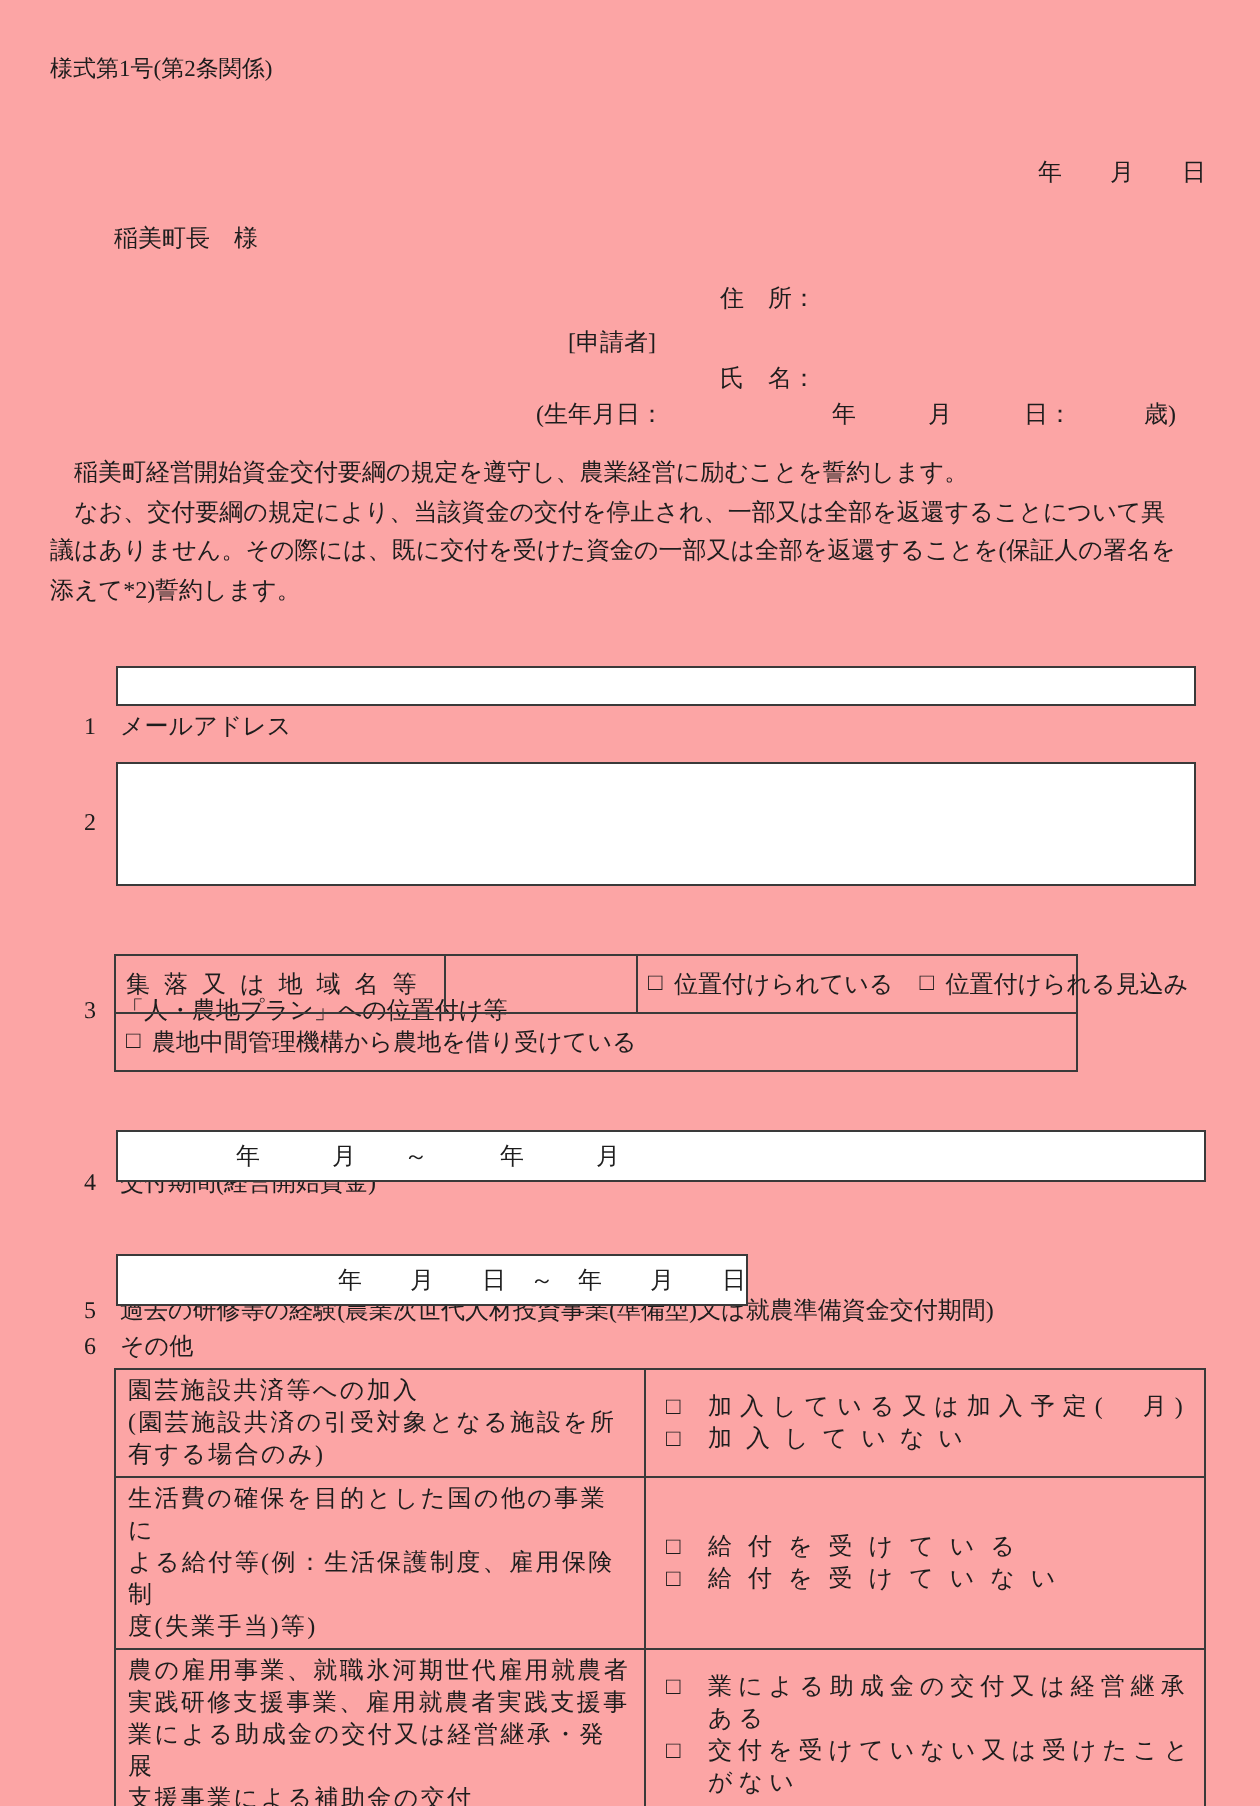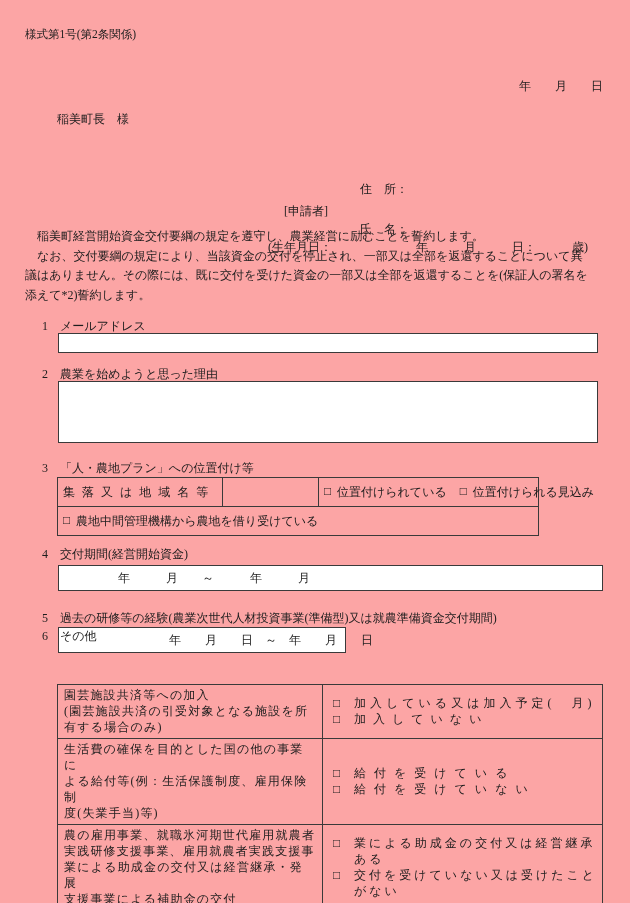--- a/index.html
+++ b/index.html
@@ -7,24 +7,24 @@
   .page {
     position:relative; width:630px; height:903px; background:#fca5a5;
     font-family:"Liberation Serif","DejaVu Serif",serif;
     color:#1d1d1d; font-size:12px; overflow:hidden;
   }
   .abs { position:absolute; }
   .form-number { left:25px; top:27px; font-size:11.5px; }
   .doc-title { left:0; right:0; top:58px; text-align:center; font-size:13.5px; letter-spacing:0.5px; }
   .date-line { top:78px; right:27px; font-size:12px; }
   .addressee { left:57px; top:111px; }
-  .app-line { position:absolute; white-space:pre;margin-top:40px; }
+  .app-line { position:absolute; white-space:pre; }
   .pledge { left:25px; top:227px; width:592px; line-height:19.5px; white-space:pre-line; }
 
-  .sec-head { position:absolute; left:42px; white-space:pre; }
+  .sec-head { position:absolute; left:42px; white-space:pre;margin-top:37px; }
   .sec-num { display:inline-block; width:18px; }
 
   .inbox { position:absolute; border:1px solid #3a3a3a; background:#fff; }
   .period-box { display:flex; align-items:center; white-space:pre; }
 
   
   .s3-table { position:absolute; left:57px; top:477px; width:482px; border:1px solid #3a3a3a; }
   .s3-r1 { display:grid; grid-template-columns:165px 96px 283px; height:29px; border-bottom:1px solid #3a3a3a; }
   .s3-r1 > div { display:flex; align-items:center; padding:0 5px; }
   .s3-c1 { border-right:1px solid #3a3a3a; letter-spacing:7px; }
@@ -101,21 +101,21 @@
           <span class="cb" style="margin-right:0;">□</span>
           <span class="opt-text">農地中間管理機構から農地を借り受けている</span>
         </span>
     </div>
   </div>
 
   <div class="sec-head" style="top:546px;"><span class="sec-num">4</span><span>交付期間(経営開始資金)</span></div>
   <div class="inbox period-box" style="left:58px; top:565px; width:545px; height:26px; padding-left:59px;"><span>年　　　月　　～　　　年　　　月</span></div>
 
   <div class="sec-head" style="top:610px;"><span class="sec-num">5</span><span>過去の研修等の経験(農業次世代人材投資事業(準備型)又は就農準備資金交付期間)</span></div>
-  <div class="inbox period-box" style="left:58px; top:627px; width:288px; height:26px; padding-left:110px;"><span>年　　月　　日　～　年　　月　　日</span></div>
+  <div class="inbox period-box" style="left:58px; top:627px; width:316px; height:26px; padding-left:110px;"><span>年　　月　　日　～　年　　月　　日</span></div>
 
   <div class="sec-head" style="top:628px;"><span class="sec-num">6</span><span>その他</span></div>
   <div class="s6-table">
 
     <div class="s6-row s6-r1">
       <div class="s6-left">園芸施設共済等への加入
 (園芸施設共済の引受対象となる施設を所
 有する場合のみ)</div>
       <div class="s6-right">
         <div class="opt ls4">

